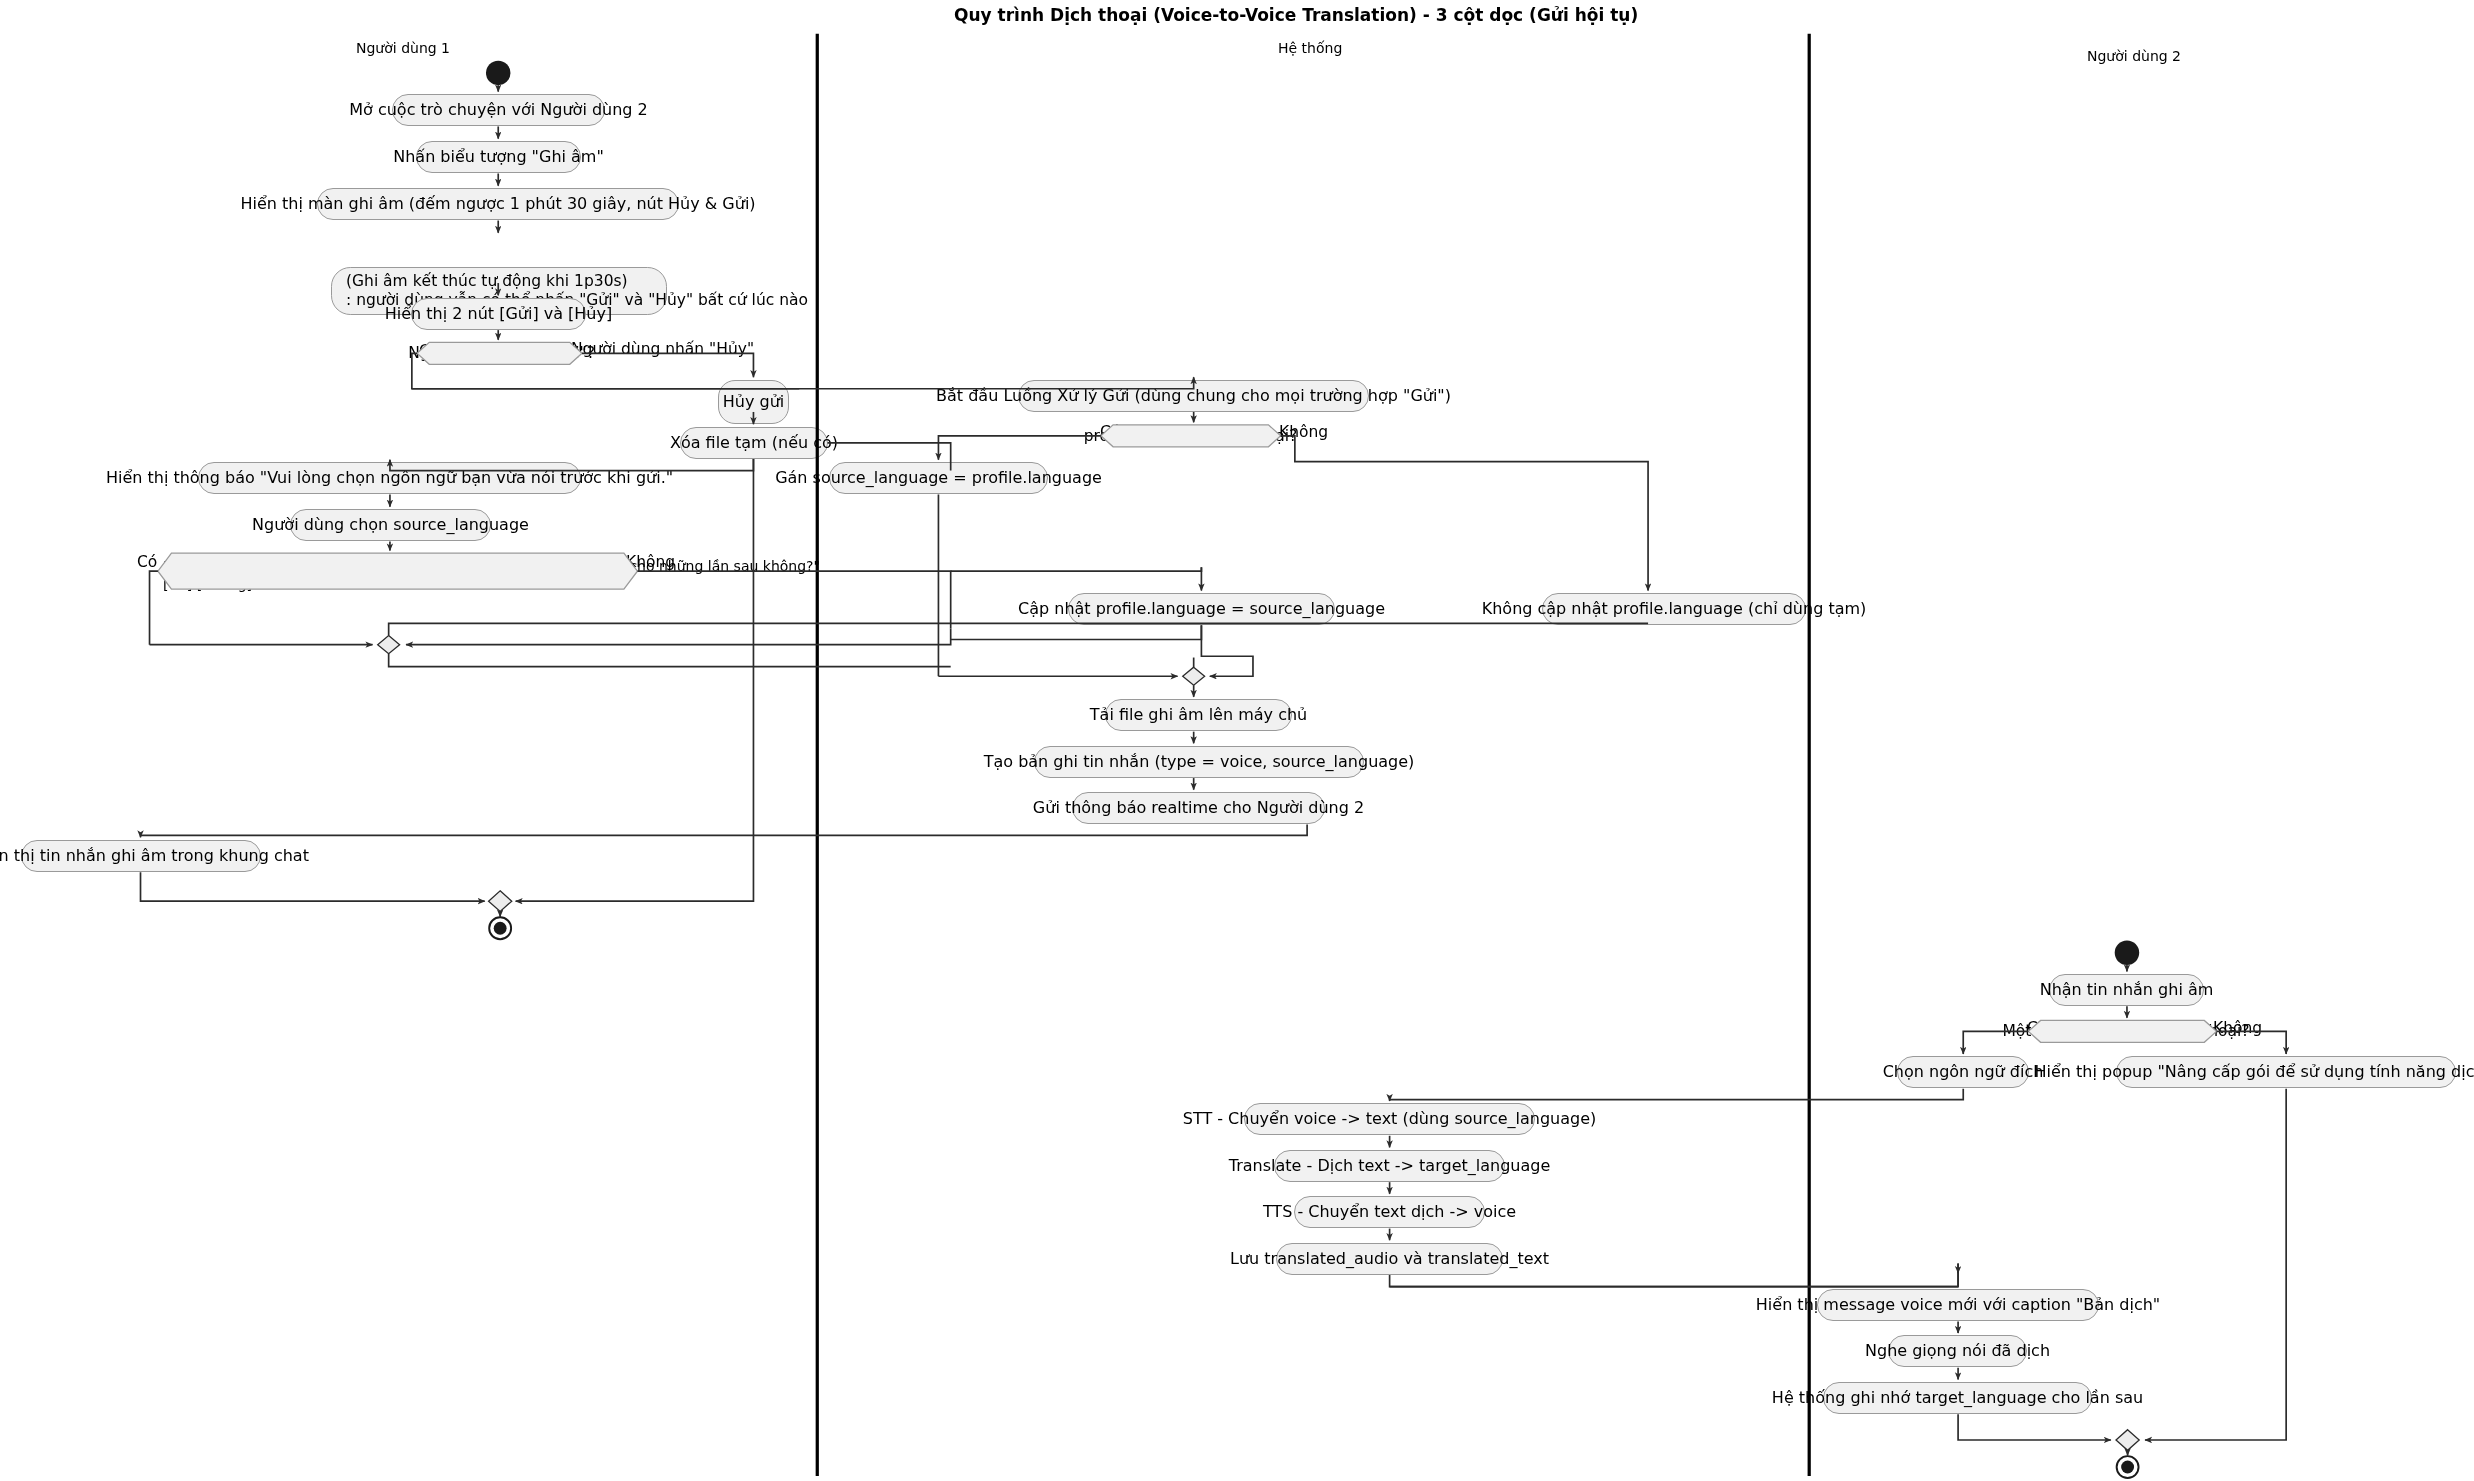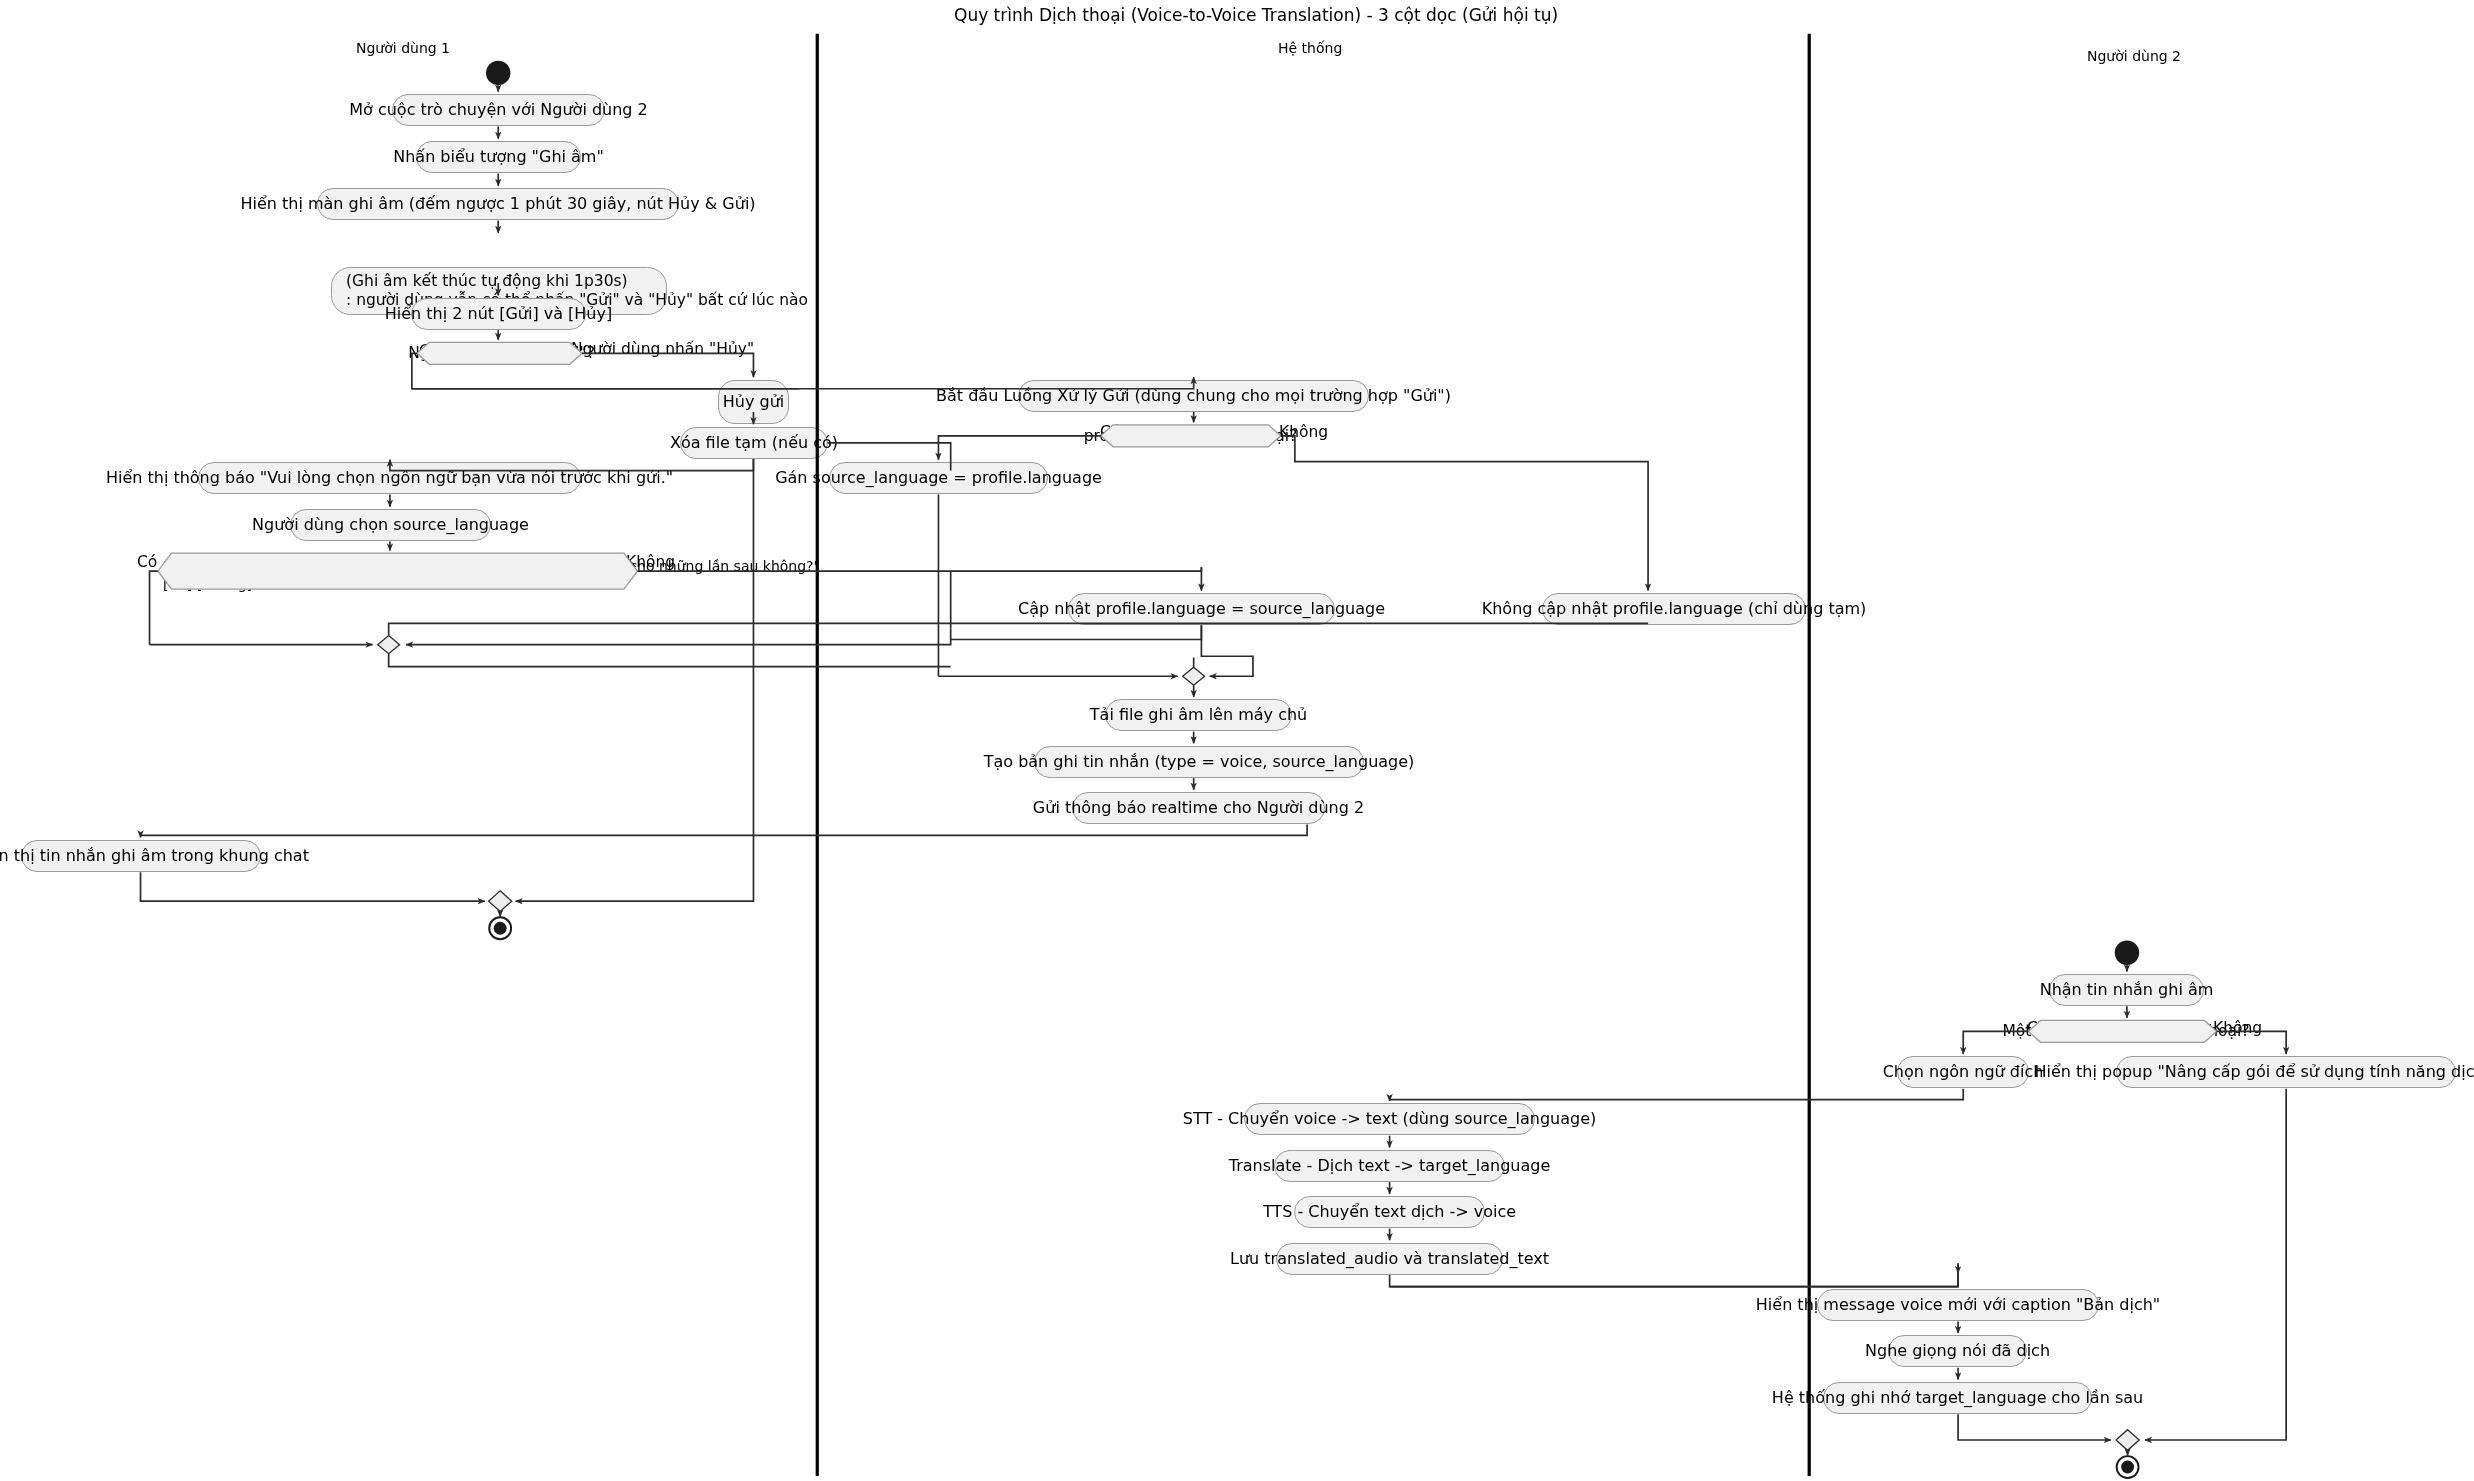--- a/index.html
+++ b/index.html
@@ -1,19 +1,19 @@
 <!DOCTYPE html>
 <html style="font-size:10.3px"><head>
 <meta charset="utf-8">
 <style>
   html,body{margin:0;padding:0;background:#ffffff;}
   body{font-family:"DejaVu Sans","Liberation Sans",sans-serif;}
   #stage{position:relative;width:2475px;height:1482px;background:#ffffff;overflow:hidden;}
   #svg{position:absolute;left:0;top:0;width:2475px;height:1482px;}
-  .ttl{position:absolute;font-weight:normal;font-size:17px;color:#000;white-space:nowrap;}
+  .ttl{position:absolute;font-weight:bold;font-size:17px;color:#000;white-space:nowrap;}
   .lane-title{position:absolute;font-size:14px;color:#000;white-space:nowrap;}
   .node{position:absolute;box-sizing:border-box;background:#F1F1F1;border:1.3px solid #9A9A9A;
         border-radius:17px;display:flex;align-items:center;justify-content:center;
         font-size:16px;color:#000;text-align:center;line-height:1.22;padding:0 14px;white-space:nowrap;}
   .node.multi{white-space:pre;justify-content:flex-start;text-align:left;border-radius:19.3px;}
   .diamond-lbl{position:absolute;font-size:15.5px;color:#000;white-space:nowrap;}
   .hexnode{position:absolute;font-size:15.5px;color:#000;display:flex;align-items:center;
            justify-content:center;white-space:nowrap;}
   .hexnode.multi{white-space:pre;justify-content:flex-start;align-items:flex-start;padding-top:3.9px;}
 </style>

